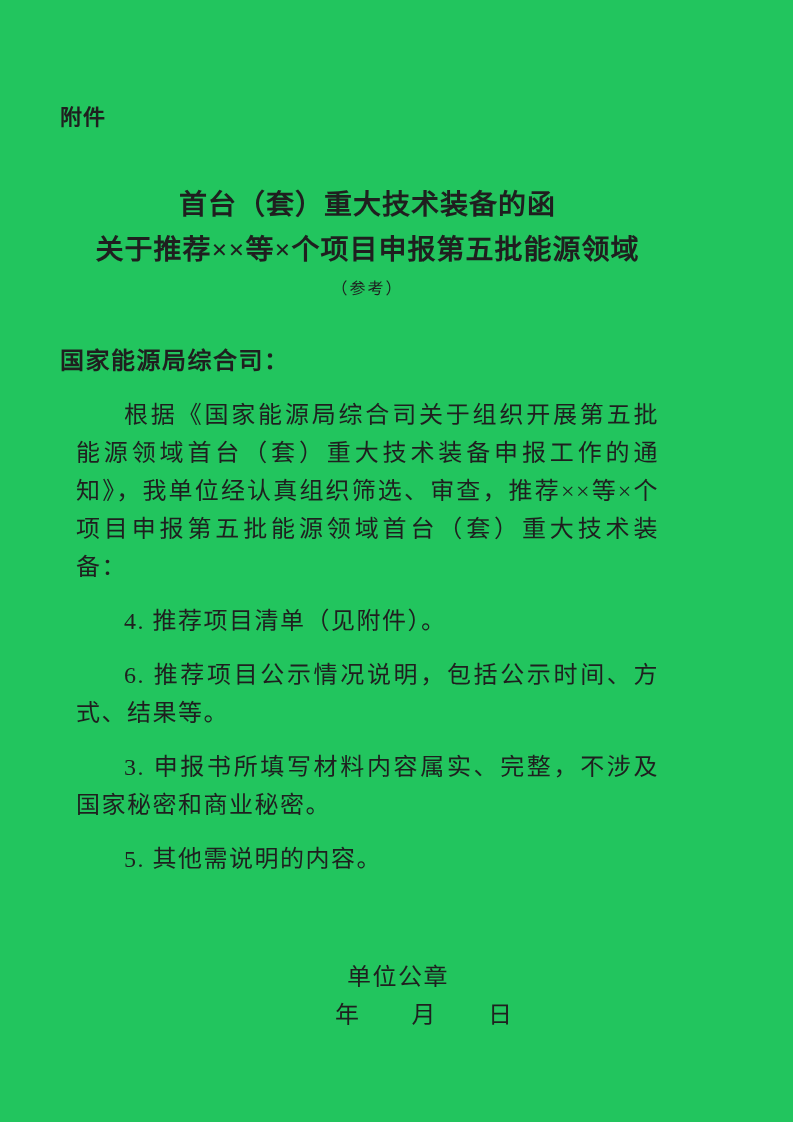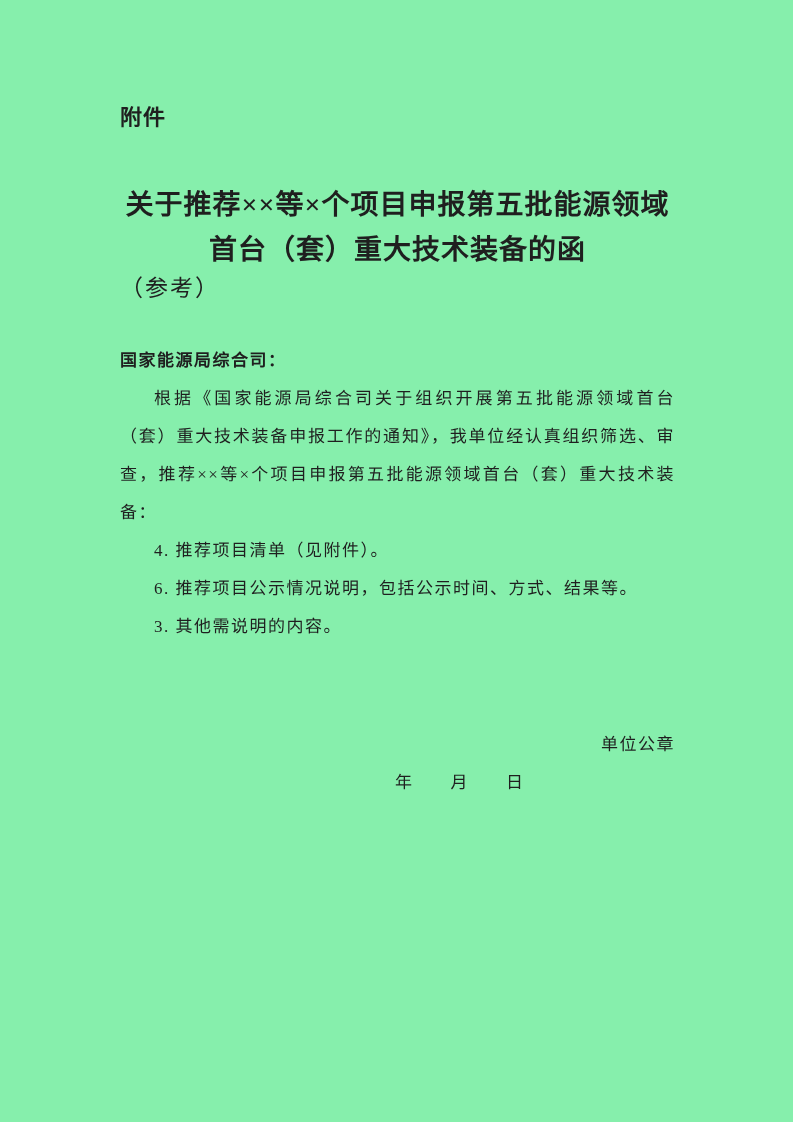--- a/index.html
+++ b/index.html
@@ -4,108 +4,108 @@
 <style>
   html, body {
     margin: 0;
     padding: 0;
     background: #ffffff;
   }
   .page {
     position: relative;
     width: 793px;
     height: 1122px;
-    background: #86efac;
+    background: #22c55e;
     color: #1f1f1f;
     box-sizing: border-box;
-    padding: 104px 118px 0 120px;
+    padding: 104px 118px 0 60px;
     font-family: "Liberation Serif", "DejaVu Serif", serif;
     overflow: hidden;
   }
   .attachment-label {
     font-family: "Liberation Sans", "DejaVu Sans", sans-serif;
     font-weight: bold;
     font-size: 22px;
     line-height: 28px;
     letter-spacing: 1px;
   }
   .doc-title {
     margin-top: 50px;
     text-align: center;
     font-weight: bold;
     font-size: 28px;
     line-height: 45px;
     letter-spacing: 1px;
   }
   .doc-subtitle {
     margin-top: 2px;
-    text-align: left;
-    font-size: 23px;
+    text-align: center;
+    font-size: 16px;
     line-height: 30px;
     letter-spacing: 2px;
     font-weight: normal;
   }
   .doc-body {
     margin-top: 38px;
-    font-size: 17px;
+    font-size: 24px;
     line-height: 38px;
     letter-spacing: 1.5px;
   }
   .addressee {
     font-weight: bold;
     margin: 0;
   }
   .doc-body p.para {
-    margin: 0;
+    margin: 16px;
     text-indent: 2em;
     text-align: justify;
   }
   .attachment-note {
     margin-top: 48px !important;
   }
   .seal-block {
     margin-top: 80px;
   }
   .seal-label {
     margin: 0 0 0 287px;
     text-indent: 0;
-    text-align: right;
   }
   .date-line {
     margin: 0 0 0 275px;
     text-indent: 0;
     font-family: Liberation Serif, serif;
   }
 </style>
 </head>
 <body>
 
 <div class="page">
 
   <div class="attachment-label">附件</div>
 
   <div class="doc-title">
+    <div>首台（套）重大技术装备的函</div>
     <div>关于推荐××等×个项目申报第五批能源领域</div>
-    <div>首台（套）重大技术装备的函</div>
   </div>
 
   <div class="doc-subtitle">（参考）</div>
 
   <div class="doc-body">
 
     <p class="addressee">国家能源局综合司：</p>
 
     <p class="para">根据《国家能源局综合司关于组织开展第五批能源领域首台（套）重大技术装备申报工作的通知》，我单位经认真组织筛选、审查，推荐××等×个项目申报第五批能源领域首台（套）重大技术装备：</p>
 
     <p class="para">4. 推荐项目清单（见附件）。</p>
 
     <p class="para">6. 推荐项目公示情况说明，包括公示时间、方式、结果等。</p>
 
+    <p class="para">3. 申报书所填写材料内容属实、完整，不涉及国家秘密和商业秘密。</p>
 
-    <p class="para">3. 其他需说明的内容。</p>
+    <p class="para">5. 其他需说明的内容。</p>
 
 
     <div class="seal-block">
       <p class="seal-label">单位公章</p>
       <p class="date-line">年　　月　　日</p>
     </div>
 
   </div>
 </div>
 

